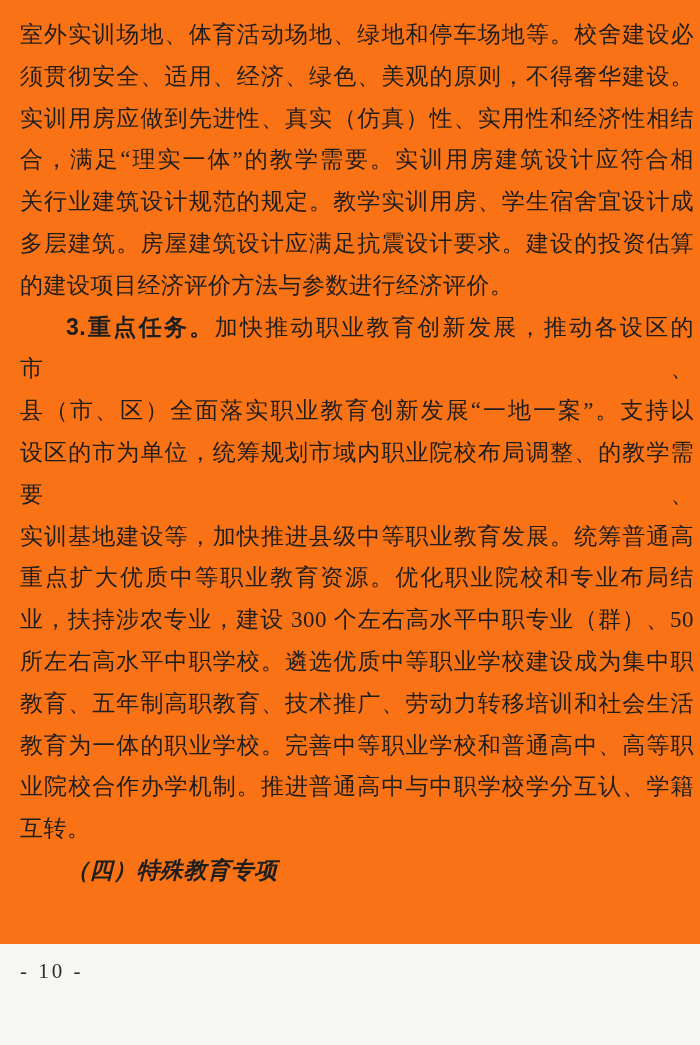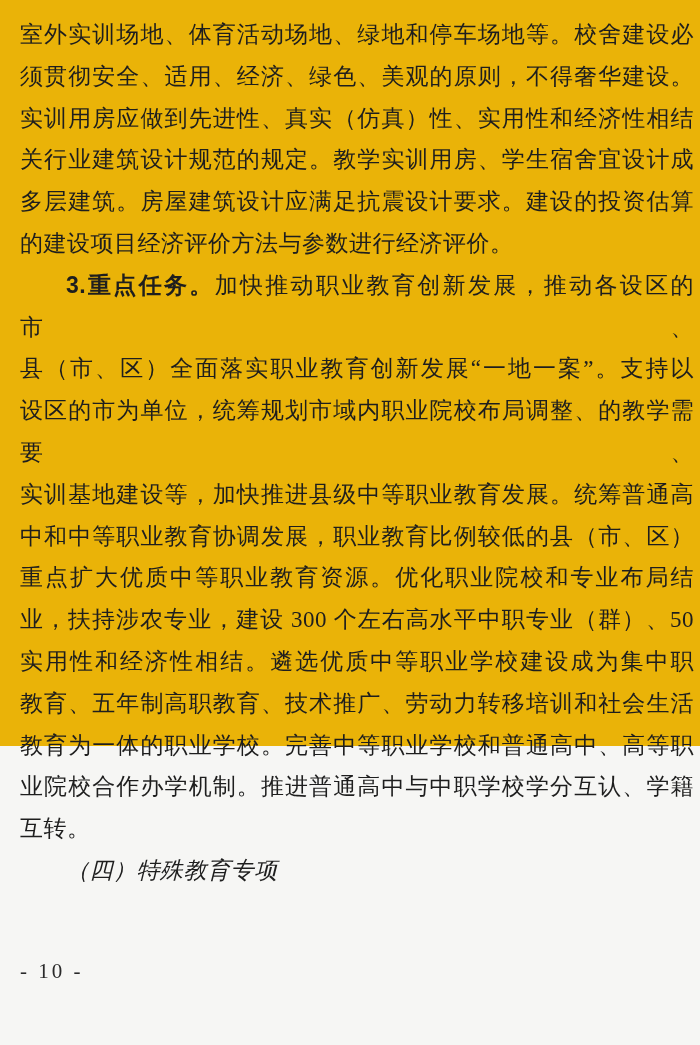--- a/index.html
+++ b/index.html
@@ -4,22 +4,22 @@
 <style>
   html, body { margin: 0; padding: 0; }
   body {
     width: 700px; height: 1045px;
     background: #f6f6f4;
     font-family: "Liberation Serif", serif;
     overflow: hidden;
   }
   .page {
     position: relative;
-    width: 700px; height: 746px;
-    background: #eab308;
+    width: 700px; height: 944px;
+    background: #f97316;
     color: #1e1e1e;
     box-sizing: border-box;
   }
   .doc-body {
     position: absolute;
     left: 20px; right: 6px; top: 14px;
     font-size: 23px;
     line-height: 41.8px;
     letter-spacing: 0.5px;
   }
@@ -30,49 +30,49 @@
     text-justify: inter-character;
   }
   .line.just {
     white-space: normal;
     text-align-last: justify;
   }
   .line.indent { text-indent: 2em; }
   .line b { font-weight: bold; font-family: "Liberation Sans", sans-serif; }
   .line.heading {
     font-style: italic;
-    font-weight: 400;
+    font-weight: 700;
   }
   .footer {
     position: absolute;
     left: 20px; top: 959px;
     font-size: 21px;
     letter-spacing: 3px;
     color: #2a2a2a;
   }
 </style>
 </head>
 <body>
 
 <div class="page">
   <div class="doc-body">
       <div class="line just">室外实训场地、体育活动场地、绿地和停车场地等。校舍建设必</div>
       <div class="line just">须贯彻安全、适用、经济、绿色、美观的原则，不得奢华建设。</div>
       <div class="line just">实训用房应做到先进性、真实（仿真）性、实用性和经济性相结</div>
+      <div class="line just">合，满足“理实一体”的教学需要。实训用房建筑设计应符合相</div>
       <div class="line just">关行业建筑设计规范的规定。教学实训用房、学生宿舍宜设计成</div>
       <div class="line just">多层建筑。房屋建筑设计应满足抗震设计要求。建设的投资估算</div>
       <div class="line">的建设项目经济评价方法与参数进行经济评价。</div>
       <div class="line just indent"><b>3.重点任务。</b>加快推动职业教育创新发展，推动各设区的市、</div>
       <div class="line just">县（市、区）全面落实职业教育创新发展“一地一案”。支持以</div>
       <div class="line just">设区的市为单位，统筹规划市域内职业院校布局调整、的教学需要、</div>
       <div class="line just">实训基地建设等，加快推进县级中等职业教育发展。统筹普通高</div>
-      <div class="line just">中和中等职业教育协调发展，职业教育比例较低的县（市、区）</div>
       <div class="line just">重点扩大优质中等职业教育资源。优化职业院校和专业布局结</div>
       <div class="line just">业，扶持涉农专业，建设 300 个左右高水平中职专业（群）、50</div>
-      <div class="line just">实用性和经济性相结。遴选优质中等职业学校建设成为集中职</div>
+      <div class="line just">所左右高水平中职学校。遴选优质中等职业学校建设成为集中职</div>
       <div class="line just">教育、五年制高职教育、技术推广、劳动力转移培训和社会生活</div>
       <div class="line just">教育为一体的职业学校。完善中等职业学校和普通高中、高等职</div>
       <div class="line just">业院校合作办学机制。推进普通高中与中职学校学分互认、学籍</div>
       <div class="line">互转。</div>
       <div class="line indent heading">（四）特殊教育专项</div>
     </div>
   <div class="footer">- 10 -</div>
 </div>
 
 </body></html>

